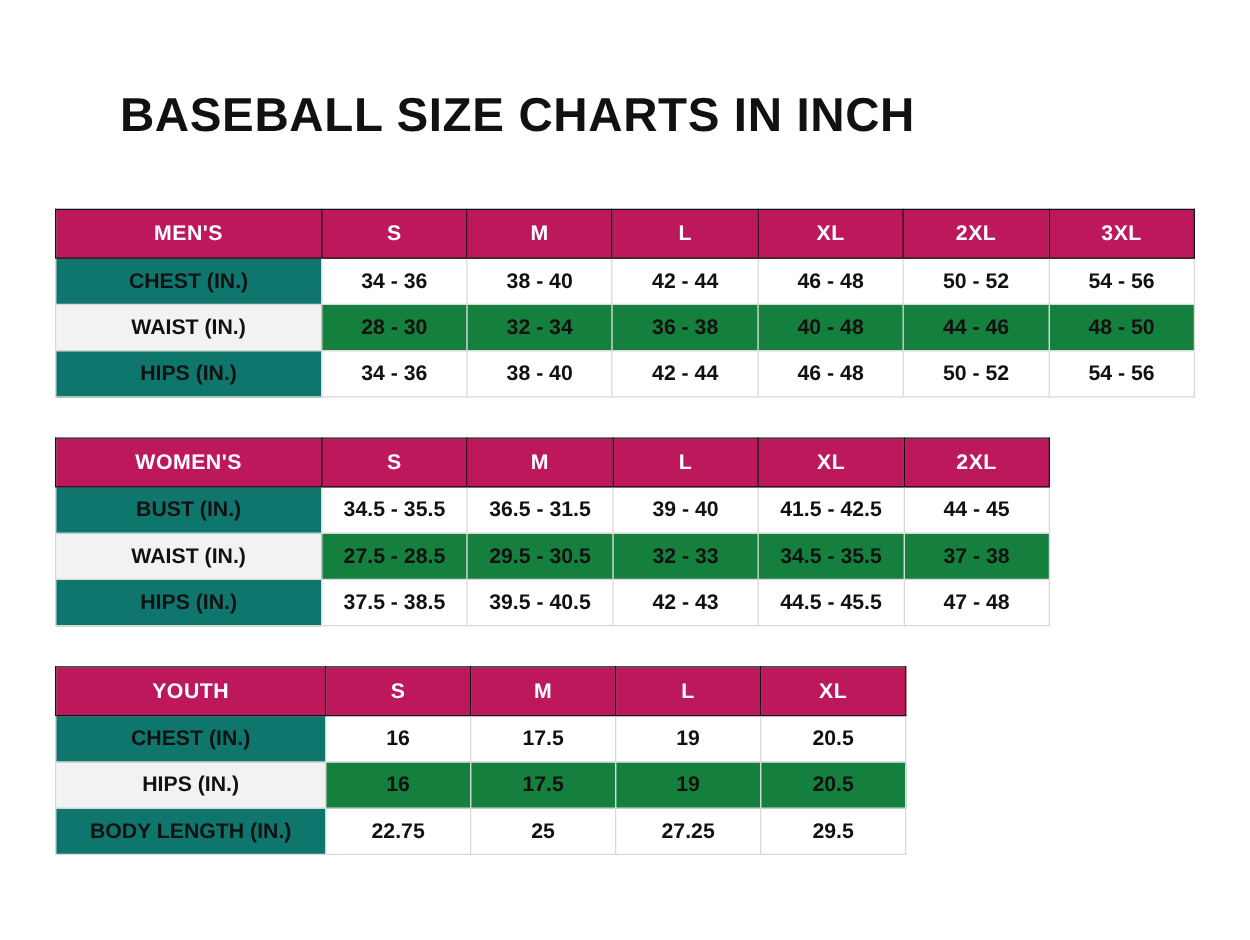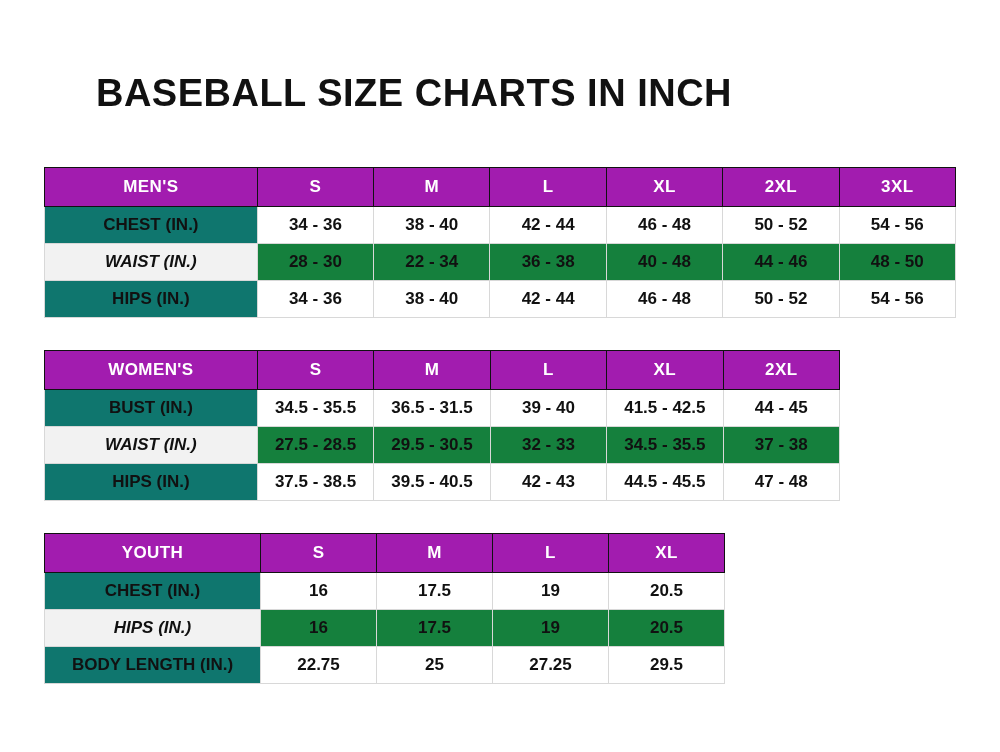--- a/index.html
+++ b/index.html
@@ -45,41 +45,40 @@
     border: 1px solid #d8d8d8;
     text-align: center;
     font-weight: bold;
     padding: 5px 4px;
     height: 26px;
     background: #ffffff;
     color: #111111;
     white-space: nowrap;
   }
   table.size-table thead th {
-    background: #a21caf;
+    background: #be185d;
     color: #ffffff;
     border: 1px solid #111111;
     height: 28px;
     font-size: 17px;
     letter-spacing: 0.4px;
     margin-top: 27px;
   }
   table.size-table thead th.row-head {
     text-align: center;
   }
   table.size-table tbody tr.alt td {
     background: #15803d;
   }
   table.size-table tbody td.row-label {
     text-align: center;
     background: #0f766e;
   }
   table.size-table tbody tr.alt td.row-label {
     background: #f2f2f2;
-    font-style: italic;
   }
   
   #mens-table { width: 912px; }
   #mens-table col.lbl { width: 212px; }
   #mens-table col.val { width: 116px; }
 
   #womens-table { width: 796px; }
   #womens-table col.lbl { width: 212px; }
   #womens-table col.val { width: 116px; }
 
@@ -123,21 +122,21 @@
           <td>34 - 36</td>
           <td>38 - 40</td>
           <td>42 - 44</td>
           <td>46 - 48</td>
           <td>50 - 52</td>
           <td>54 - 56</td>
         </tr>
         <tr class="alt">
           <td class="row-label">WAIST (IN.)</td>
           <td>28 - 30</td>
-          <td>22 - 34</td>
+          <td>32 - 34</td>
           <td>36 - 38</td>
           <td>40 - 48</td>
           <td>44 - 46</td>
           <td>48 - 50</td>
         </tr>
         <tr>
           <td class="row-label">HIPS (IN.)</td>
           <td>34 - 36</td>
           <td>38 - 40</td>
           <td>42 - 44</td>

